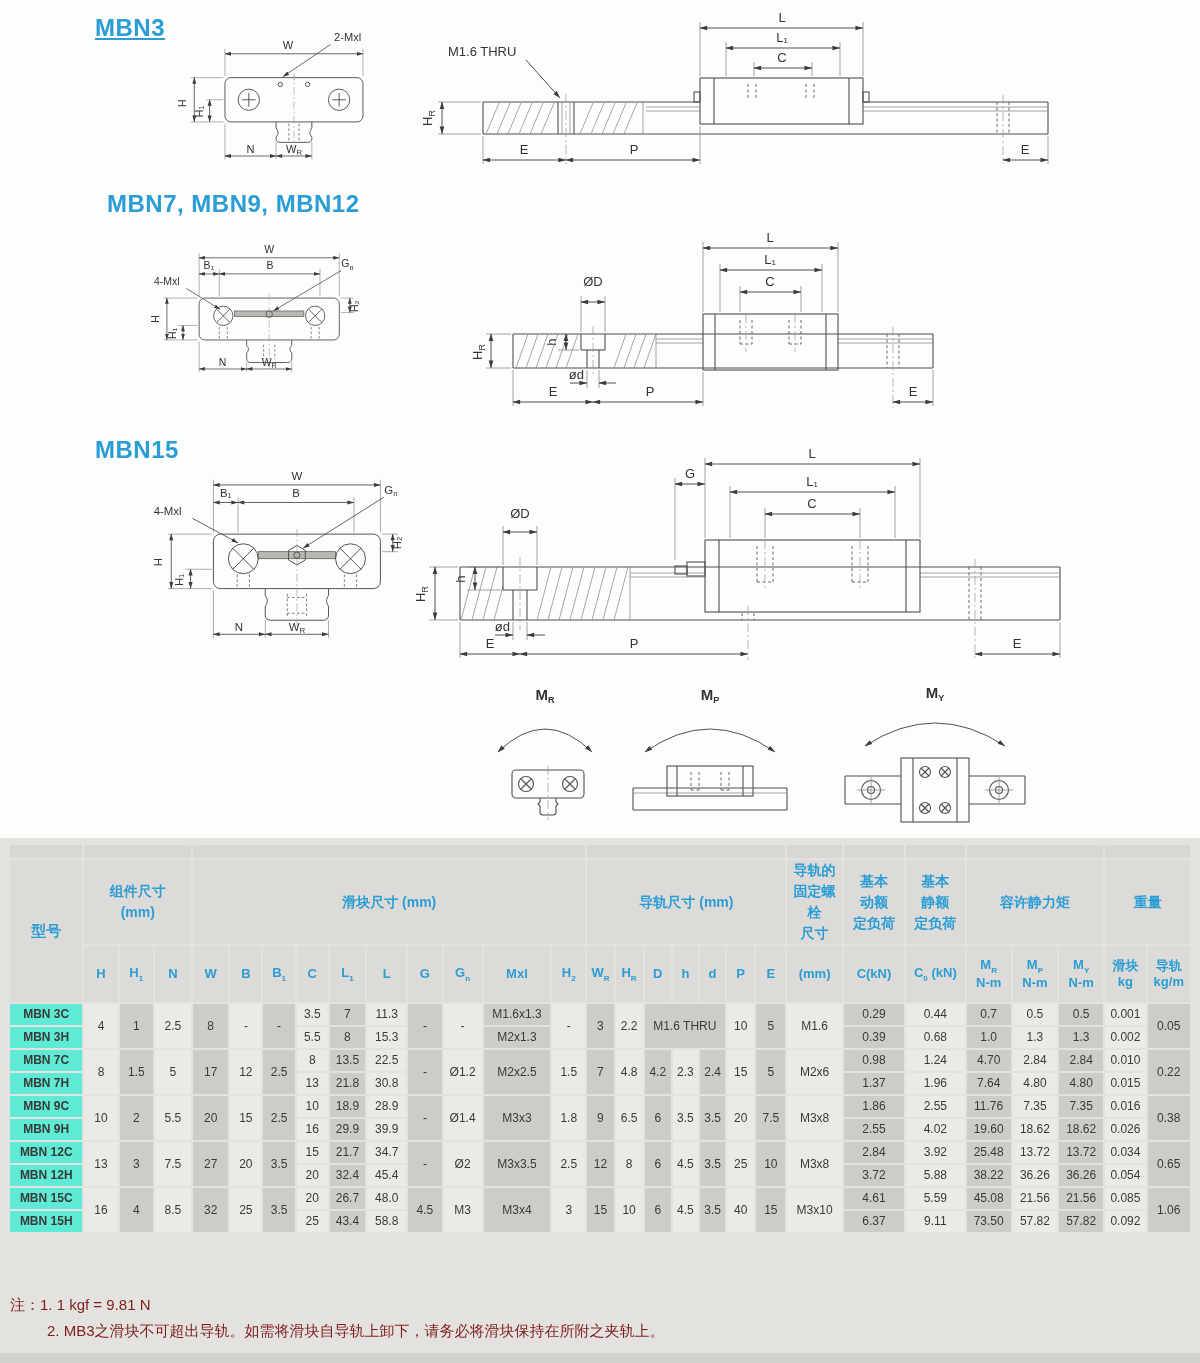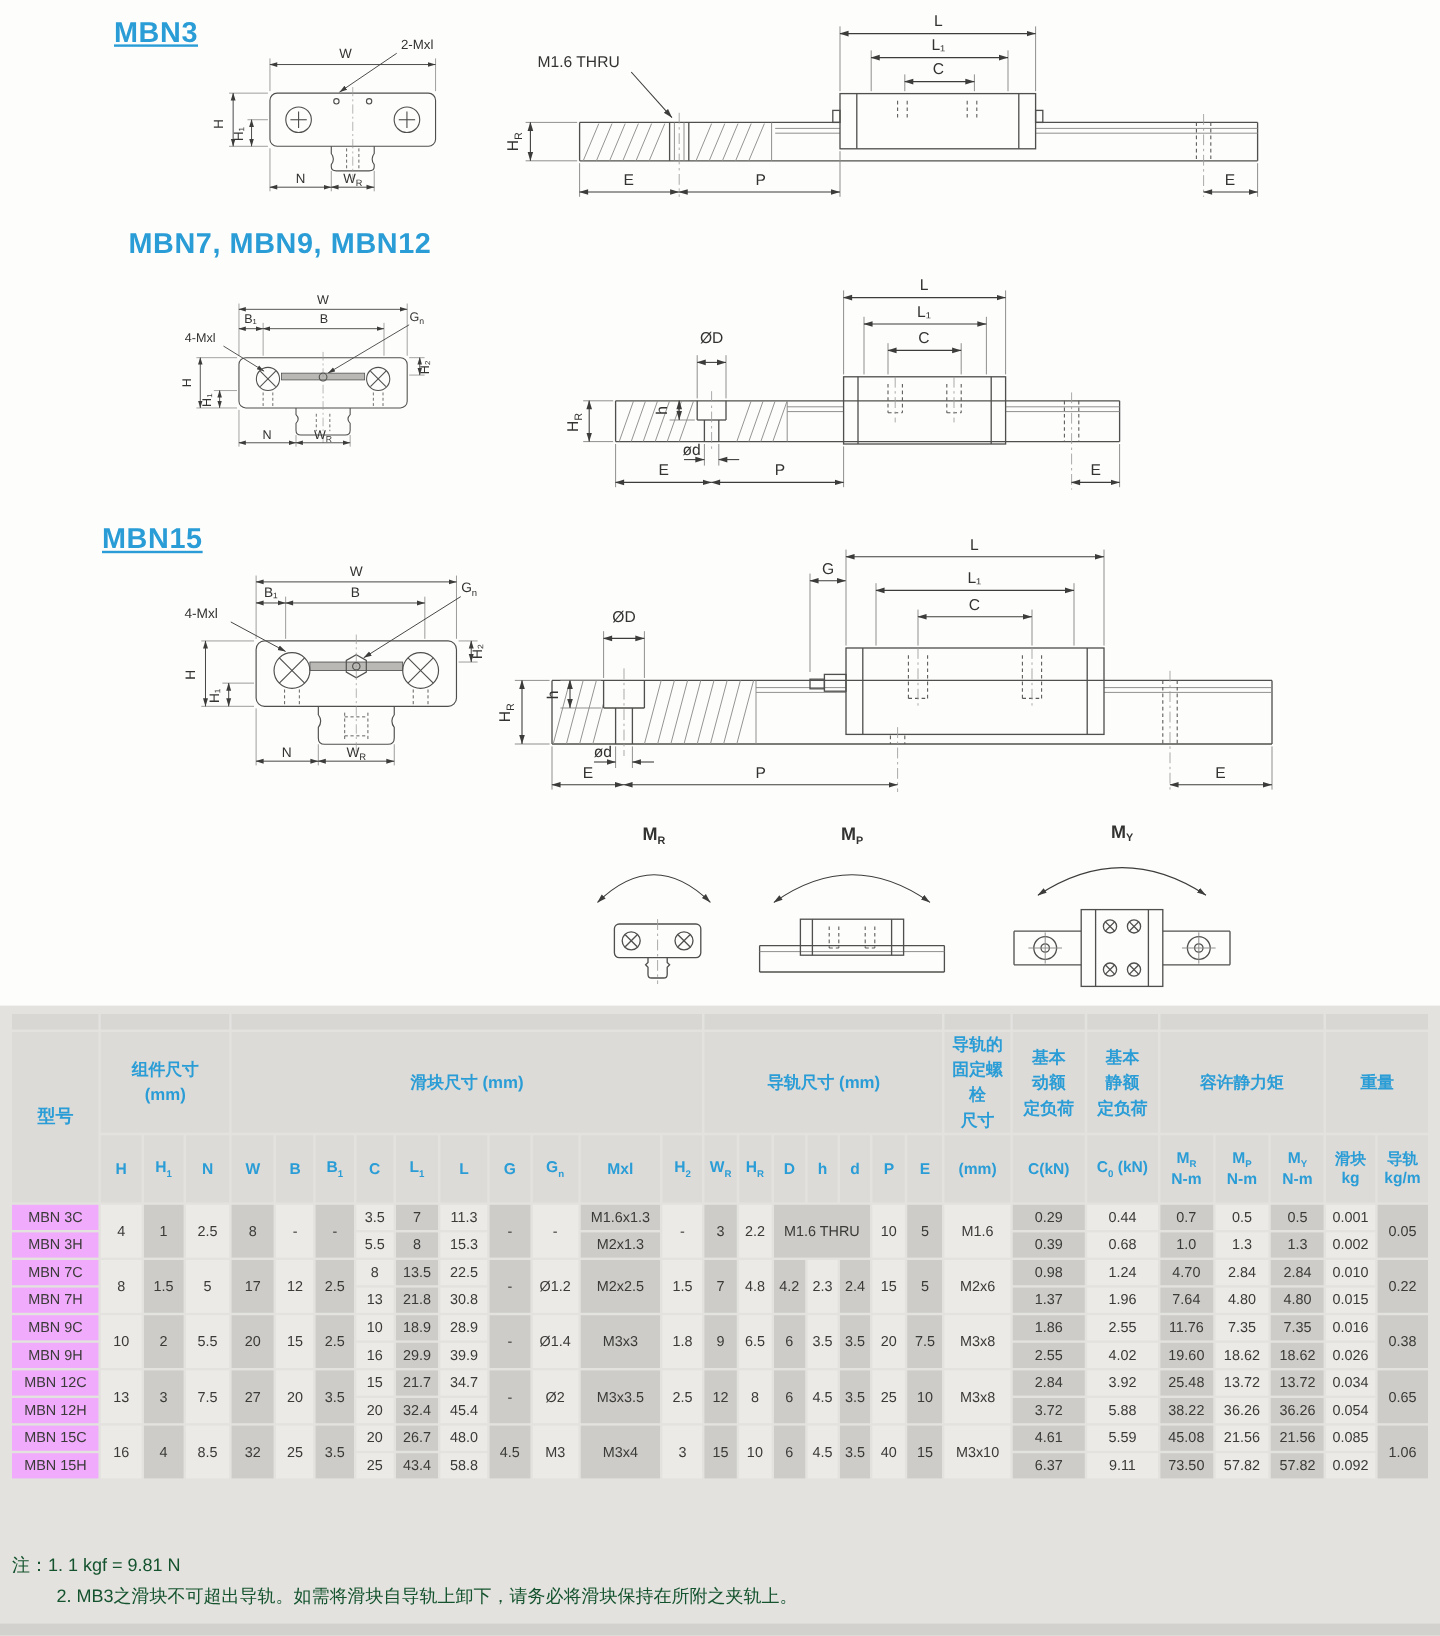--- a/index.html
+++ b/index.html
@@ -26,42 +26,42 @@
   table.spec td{text-align:center;vertical-align:middle;font-size:12px;color:#3a3a38;padding:0;
                 overflow:hidden;line-height:1.25;}
   tr.edge td{height:13px;background:#d8d7d4;}
   tr.gr td{background:#dcdbd8;color:#2b9dd6;font-size:14px;font-weight:bold;height:84px;line-height:1.5;}
   tr.gr td.modelhead{font-size:15px;}
   tr.cr td{background:#dcdbd8;color:#2b9dd6;font-size:13px;font-weight:bold;height:56px;}
   table.spec sub{font-size:.62em;}
   tbody.rows td{height:21px;}
   td.s-l{background:#eceae7;}
   td.s-d{background:#cdccc9;}
-  td.model{background:#f0abfc;font-weight:normal;color:#323230;text-align:left;padding-left:13px;font-size:12.5px;}
-
-  .notes{position:absolute;left:10px;top:1292px;color:#14532d;font-size:15px;line-height:1.75;}
+  td.model{background:#5eead4;font-weight:bold;color:#323230;text-align:left;padding-left:13px;font-size:12.5px;}
+
+  .notes{position:absolute;left:10px;top:1292px;color:#7f1d1d;font-size:15px;line-height:1.75;}
   .notes .l2{margin-left:37px;}
 </style>
 </head>
 <body>
 
 <svg width="0" height="0" style="position:absolute">
   <defs>
     <marker id="aE" markerWidth="9" markerHeight="7" refX="8.4" refY="3" orient="auto">
       <path d="M0,0.4 L8.5,3 L0,5.6 Z" fill="#3c3c3a"></path>
     </marker>
     <marker id="aS" markerWidth="9" markerHeight="7" refX="0.6" refY="3" orient="auto">
       <path d="M8.5,0.4 L0,3 L8.5,5.6 Z" fill="#3c3c3a"></path>
     </marker>
   </defs>
 </svg>
 
 <div class="sec-title" style="left:95px;top:14px;text-decoration:underline;">MBN3</div>
 <div class="sec-title" style="left:95px;top:190px;margin-left:12px;">MBN7, MBN9, MBN12</div>
-<div class="sec-title" style="left:85px;top:436px;text-decoration:underline;">MBN15</div>
+<div class="sec-title" style="left:95px;top:436px;">MBN15</div>
 
 <div class="dwg" style="left:150px;top:28px;width:230px;height:141px;">
 <svg width="230" height="141" viewBox="0 0 270 165">
   <line class="thin" x1="88" y1="56" x2="88" y2="24"></line>
       <line class="thin" x1="250" y1="56" x2="250" y2="24"></line>
   <line class="dim" x1="88" y1="30" x2="250" y2="30" marker-start="url(#aS)" marker-end="url(#aE)"></line>
   <text x="162" y="24" text-anchor="middle">W</text>
   <text x="232" y="15" text-anchor="middle">2-Mxl</text>
   <line class="dim" x1="212" y1="19" x2="156" y2="57" marker-end="url(#aE)"></line>
   <rect class="ln" x="88" y="58" width="162" height="52" rx="7"></rect>

